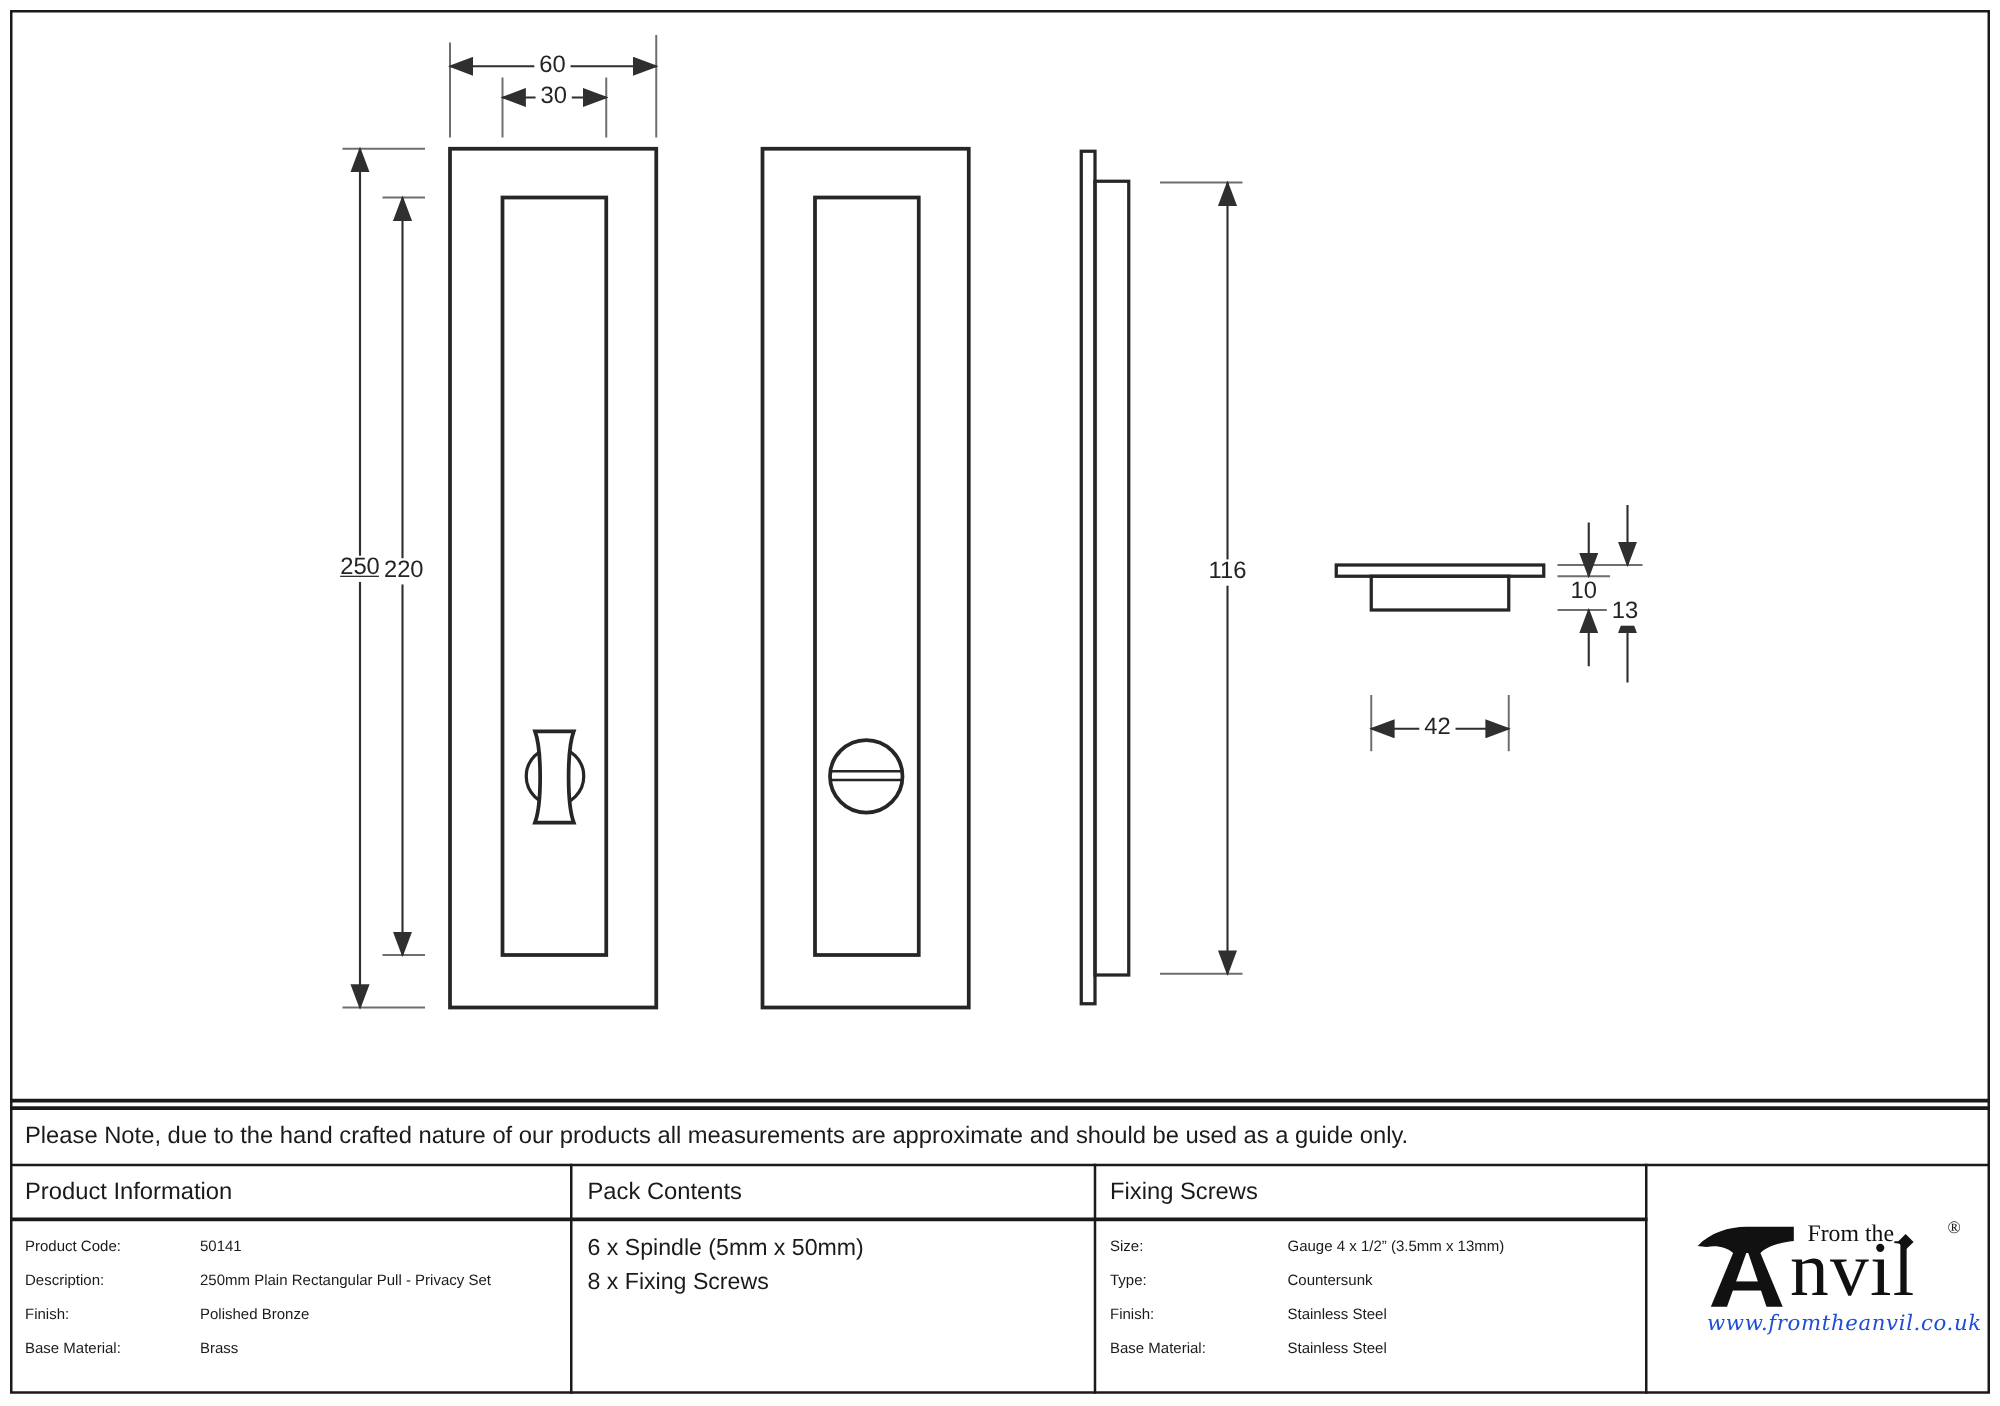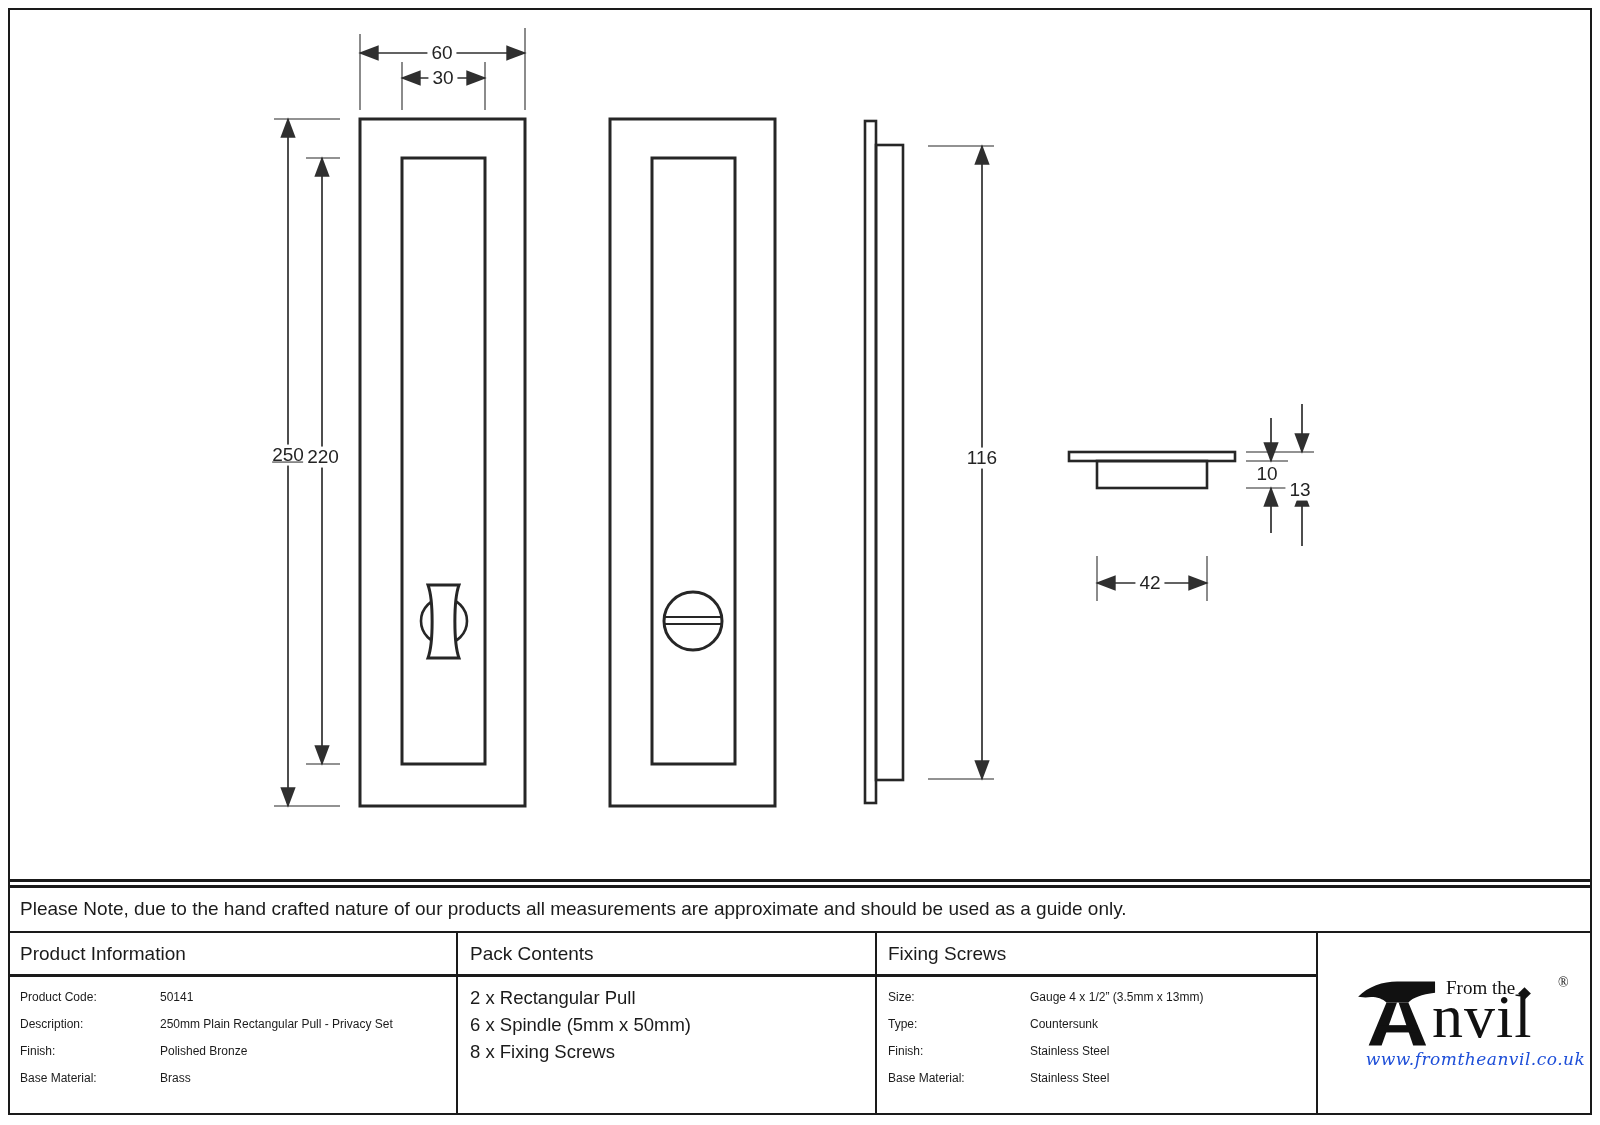--- a/index.html
+++ b/index.html
@@ -166,21 +166,20 @@
     <div class="val">50141</div>
     <div class="lbl">Description:</div>
     <div class="val">250mm Plain Rectangular Pull - Privacy Set</div>
     <div class="lbl">Finish:</div>
     <div class="val">Polished Bronze</div>
     <div class="lbl">Base Material:</div>
     <div class="val">Brass</div>
   </div>
 
   <div class="cell-list" style="left:470px;top:984px;width:380px;">
-    <div>2 x Rectangular Pull</div>
     <div>6 x Spindle (5mm x 50mm)</div>
     <div>8 x Fixing Screws</div>
   </div>
 
   <div class="cell-grid" style="left:888px;top:984px;grid-template-columns:142px 284px;">
     <div class="lbl">Size:</div>
     <div class="val">Gauge 4 x 1/2” (3.5mm x 13mm)</div>
     <div class="lbl">Type:</div>
     <div class="val">Countersunk</div>
     <div class="lbl">Finish:</div>

